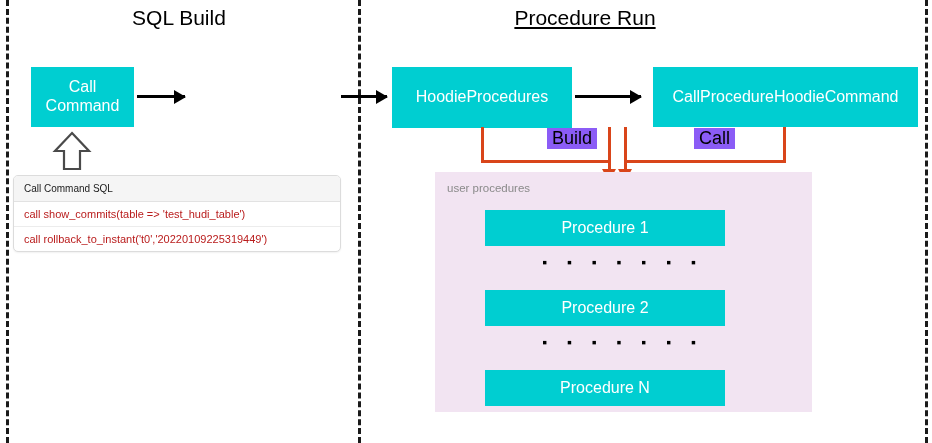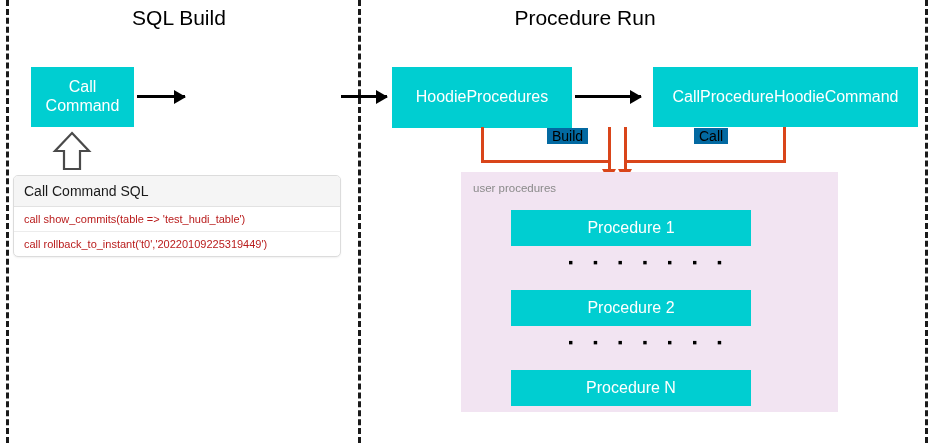--- a/index.html
+++ b/index.html
@@ -30,21 +30,21 @@
 
   
   .section-title {
     position: absolute;
     font-size: 21px;
     color: #000000;
     white-space: nowrap;
     text-align: center;
   }
   #title-sql  { left: 0px;   top: 6px;  width: 358px; }
-  #title-proc { left: 358px; top: 6px;  width: 454px; }
+  #title-proc { left: 358px; top: 6px;  width: 454px; text-decoration: underline; }
 
   
   .teal-box {
     position: absolute;
     background: #00CED1;
     color: #ffffff;
     display: flex;
     align-items: center;
     justify-content: center;
     text-align: center;
@@ -98,21 +98,21 @@
     border: 1px solid #dcdcdc;
     border-radius: 5px;
     box-sizing: border-box;
     overflow: hidden;
     box-shadow: 0 1px 2px rgba(0,0,0,0.06);
   }
   #sql-card-header {
     background: #f5f5f5;
     border-bottom: 1px solid #e2e2e2;
     padding: 7px 10px;
-    font-size: 14px;
+    font-size: 10px;
     color: #1a1a1a;
   }
   .sql-row {
     padding: 6px 10px;
     font-size: 11px;
     color: #b91c1c;
     border-bottom: 1px solid #ececec;
     white-space: nowrap;
   }
   .sql-row:last-child { border-bottom: none; }
@@ -155,38 +155,37 @@
     width: 0; height: 0;
     border-left: 7px solid transparent;
     border-right: 7px solid transparent;
     border-top: 13px solid #D9451A;
   }
   #head-build { left: 602px; }
   #head-call  { left: 618px; }
 
   .edge-label {
     position: absolute;
-    font-size: 14px;
+    font-size: 18px;
     color: #000000;
-    background: #0369a1;
+    background: #8b5cf6;
     padding: 0 5px;
     white-space: nowrap;
   }
   #label-build { left: 547px; top: 128px; }
   #label-call  { left: 694px; top: 128px; }
 
   
   #user-proc-panel {
     position: absolute;
     left: 435px;
     top: 172px;
     width: 377px;
     height: 240px;
     background: #F2E4F2;
-    margin-left: 26px;
   }
   #user-proc-label {
     position: absolute;
     left: 12px;
     top: 10px;
     font-size: 11.5px;
     color: #8a8a8a;
   }
   .proc-box {
     position: absolute;

